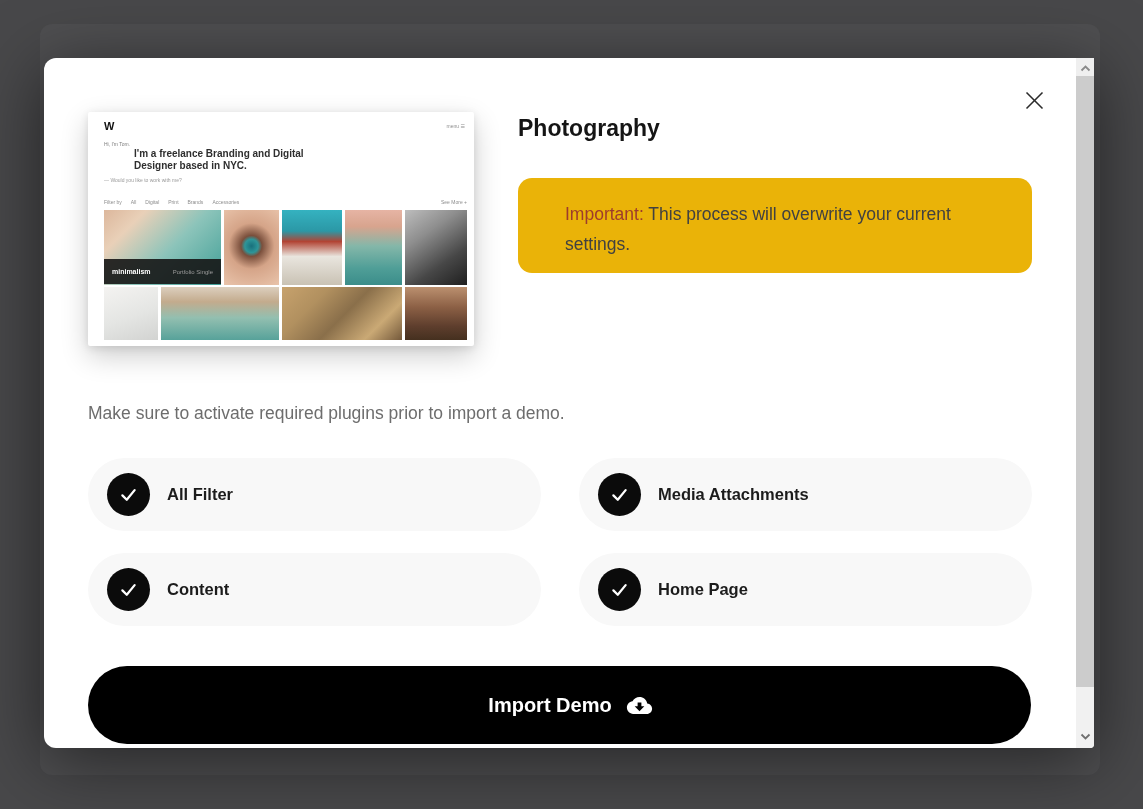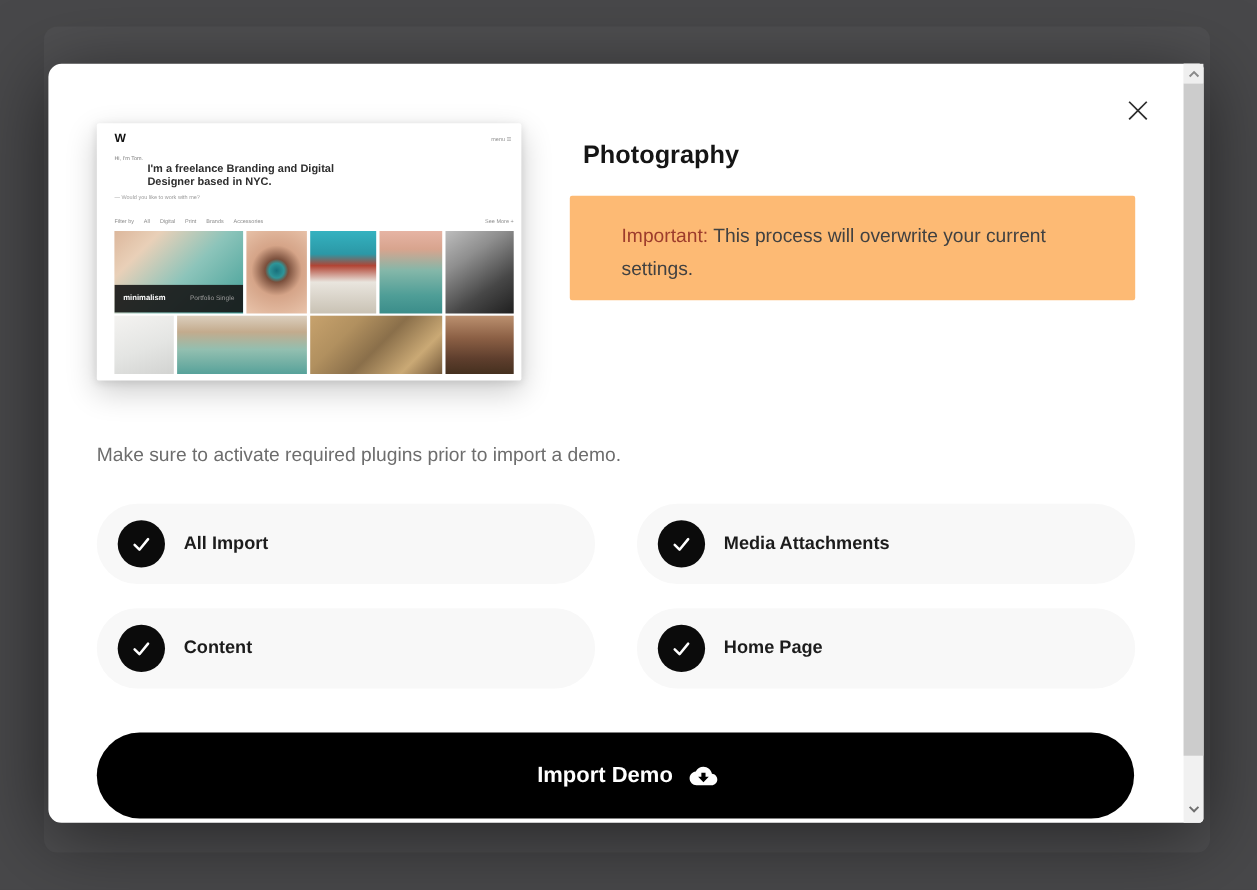--- a/index.html
+++ b/index.html
@@ -46,22 +46,22 @@
   .t-snow{background:linear-gradient(160deg,#f4f3f1 0%,#e4e5e3 55%,#d2d3d1 100%);}
   .t-rio{background:linear-gradient(180deg,#dccfbe 0%,#c3ab8d 28%,#93bfb0 58%,#57a29a 100%);}
   .t-protest{background:linear-gradient(135deg,#c7a26d 0%,#b1905f 28%,#8a6f4a 52%,#caa975 78%,#74593b 100%);}
   .t-mountain{background:linear-gradient(180deg,#bb906f 0%,#8c6045 38%,#5e3e2d 74%,#45301f 100%);}
   .tile-caption{position:absolute;left:0;right:0;bottom:1px;height:25px;background:rgba(22,22,22,.90);
                 display:flex;align-items:center;justify-content:space-between;padding:0 8px;}
   .cap-title{font-size:7px;font-weight:bold;color:#fff;}
   .cap-cat{font-size:6px;color:#9a9a9a;}
   
   .modal-title{position:absolute;left:474px;top:57px;font-size:23px;font-weight:bold;color:#151515;}
-  .warning-box{position:absolute;left:474px;top:120px;width:514px;height:95px;background:#fdba74;
-               border-radius:2px;padding:21px 40px 0 47px;font-size:17.5px;line-height:30px;color:#414141;}
+  .warning-box{position:absolute;left:474px;top:120px;width:514px;height:95px;background:#eab308;
+               border-radius:14px;padding:21px 40px 0 47px;font-size:17.5px;line-height:30px;color:#414141;}
   .warning-highlight{color:#9d3c2c;}
   .note{position:absolute;left:44px;top:345px;font-size:17.5px;color:#6d6d6d;}
   
   .options{position:absolute;left:44px;top:400px;width:944px;display:grid;
            grid-template-columns:453px 453px;column-gap:38px;row-gap:22px;}
   .pill{height:73px;border-radius:36.5px;background:#f8f8f8;display:flex;align-items:center;
         padding-left:19px;cursor:pointer;}
   .check-circle{width:43px;height:43px;border-radius:50%;background:#0b0b0b;flex:none;
                 display:flex;align-items:center;justify-content:center;}
   .pill-label{margin-left:17px;font-size:16.5px;font-weight:bold;color:#1c1c1c;}
@@ -114,21 +114,21 @@
         </div>
         <div class="pv-row pv-row2">
           <div class="tile t-snow" style="width:54px"></div>
           <div class="tile t-rio" style="width:118px"></div>
           <div class="tile t-protest" style="width:120px"></div>
           <div class="tile t-mountain" style="width:62px"></div>
         </div>
       </div>
     </div>
 
-    <h2 class="modal-title" style="margin:12px">Photography</h2>
+    <h2 class="modal-title" style="margin:0">Photography</h2>
 
     <button class="close-btn">
       <span>
         <svg width="19" height="19" viewBox="0 0 19 19">
           <line x1="1.5" y1="1.5" x2="17.5" y2="17.5" stroke="#2b2b2b" stroke-width="1.6"></line>
           <line x1="17.5" y1="1.5" x2="1.5" y2="17.5" stroke="#2b2b2b" stroke-width="1.6"></line>
         </svg>
       </span>
     </button>
 
@@ -138,21 +138,21 @@
 
     <div class="note">Make sure to activate required plugins prior to import a demo.</div>
 
     <div class="options">
       <div class="pill">
         <span class="check-circle">
           <svg width="21" height="21" viewBox="0 0 24 24">
               <polyline points="5,13 10,18 19,7" fill="none" stroke="#fff" stroke-width="2.6" stroke-linecap="round" stroke-linejoin="round"></polyline>
             </svg>
         </span>
-        <span class="pill-label">All Import</span>
+        <span class="pill-label">All Filter</span>
       </div>
       <div class="pill">
         <span class="check-circle">
           <svg width="21" height="21" viewBox="0 0 24 24">
               <polyline points="5,13 10,18 19,7" fill="none" stroke="#fff" stroke-width="2.6" stroke-linecap="round" stroke-linejoin="round"></polyline>
             </svg>
         </span>
         <span class="pill-label">Media Attachments</span>
       </div>
       <div class="pill">

